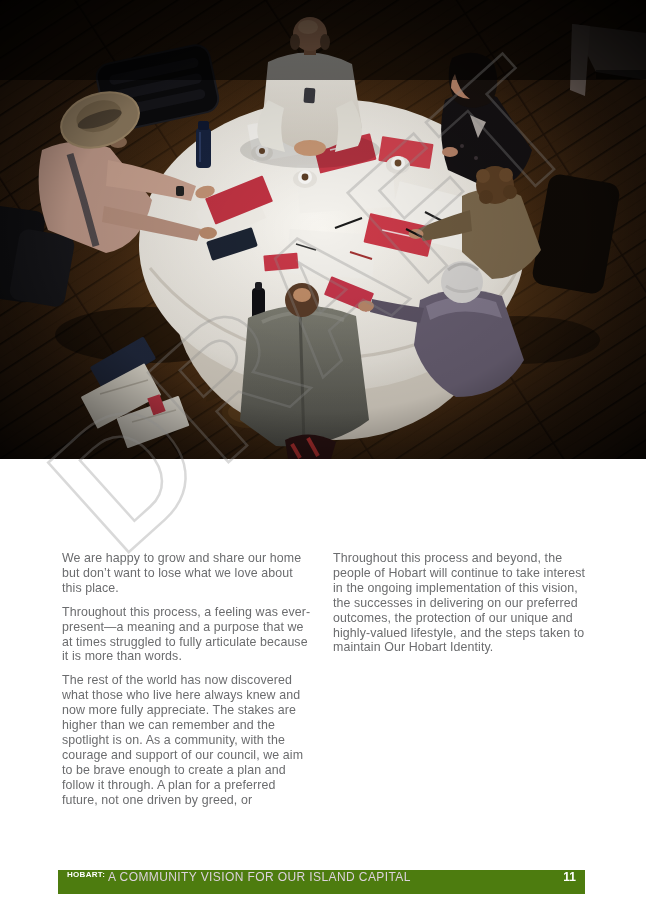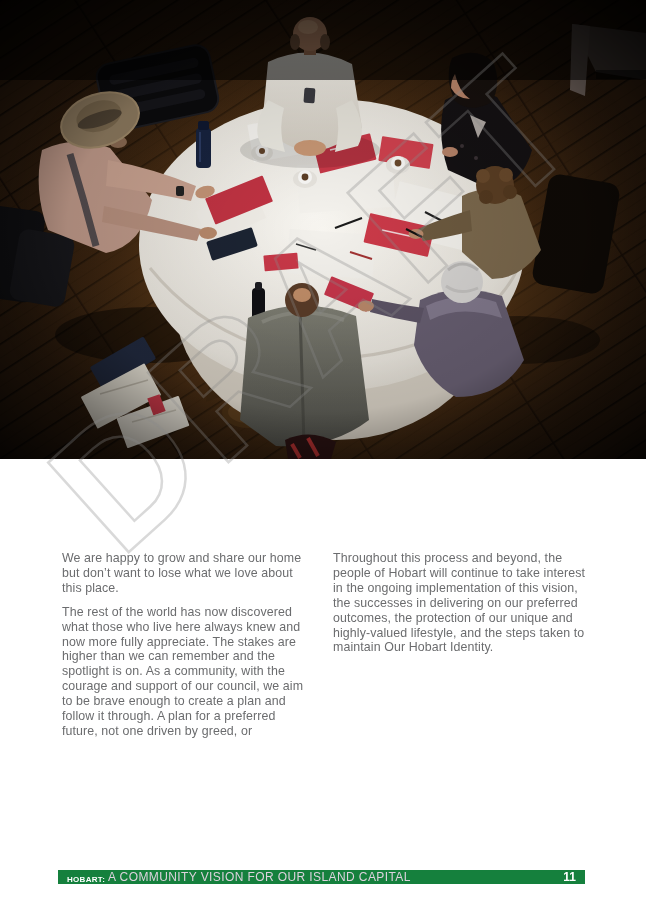--- a/index.html
+++ b/index.html
@@ -18,22 +18,22 @@
     display:flex; gap:21px;
   }
   .col { width:250px; }
   .col.right { width:252px; }
   .col p {
     margin:0 0 9px 0; font-size:12.4px; line-height:14.9px;
     color:#6b6c6e; letter-spacing:0.1px; text-align:left;
   }
   
   .footer-bar {
-    position:absolute; left:58px; top:870px; width:527px; height:14px; z-index:2;
-    background:#15803d; display:flex; align-items:flex-end;
+    position:absolute; left:58px; top:870px; width:527px; height:24px; z-index:2;
+    background:#4d7c0f; display:flex; align-items:flex-start;
     padding:0 9px; box-sizing:border-box;
   }
   .footer-brand { font-size:8px; font-weight:bold; color:#ffffff; letter-spacing:0.3px; white-space:pre; }
   .footer-tagline { font-size:12px; color:#ddd2de; letter-spacing:0.4px; margin-left:3px; white-space:pre; }
   .footer-page { margin-left:auto; font-size:12px; font-weight:bold; color:#ffffff; }
 </style>
 </head>
 <body>
 
 <div class="page">
@@ -244,20 +244,21 @@
     </svg>
   </div>
 
   <svg class="watermark-layer" width="646" height="915" viewBox="0 0 646 915">
     <text x="120" y="560" transform="rotate(-42 120 560)" font-family="Liberation Sans, sans-serif" font-size="175" font-weight="bold" letter-spacing="8" fill="none" stroke="#8a8a8a" stroke-opacity="0.32" stroke-width="2.5">DRAFT</text>
   </svg>
 
   <div class="content">
     <div class="col left">
       <p>We are happy to grow and share our home but don’t want to lose what we love about this place.</p>
+      <p>Throughout this process, a feeling was ever-present—a meaning and a purpose that we at times struggled to fully articulate because it is more than words.</p>
       <p>The rest of the world has now discovered what those who live here always knew and now more fully appreciate. The stakes are higher than we can remember and the spotlight is on. As a community, with the courage and support of our council, we aim to be brave enough to create a plan and follow it through. A plan for a preferred future, not one driven by greed, or</p>
     </div>
     <div class="col right">
       <p>Throughout this process and beyond, the people of Hobart will continue to take interest in the ongoing implementation of this vision, the successes in delivering on our preferred outcomes, the protection of our unique and highly-valued lifestyle, and the steps taken to maintain Our Hobart Identity.</p>
     </div>
   </div>
 
   <div class="footer-bar">
     <span class="footer-brand">HOBART:</span>
     <span class="footer-tagline">A COMMUNITY VISION FOR OUR ISLAND CAPITAL</span>

